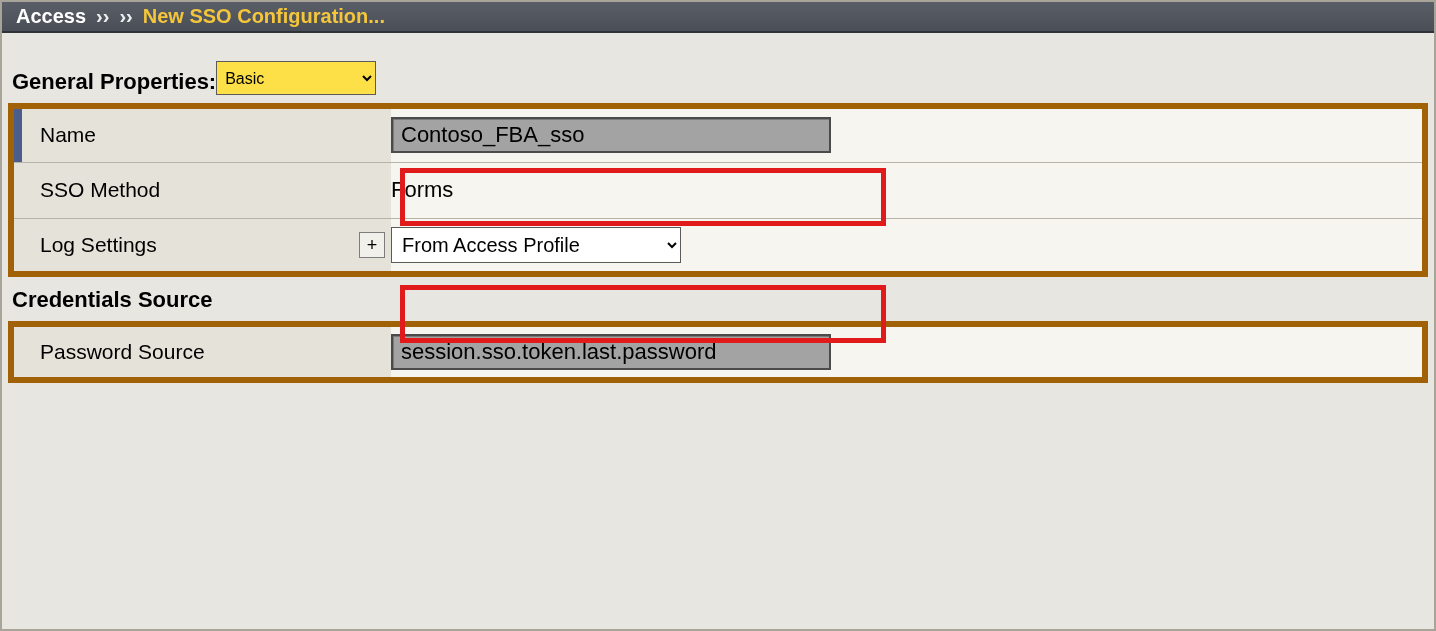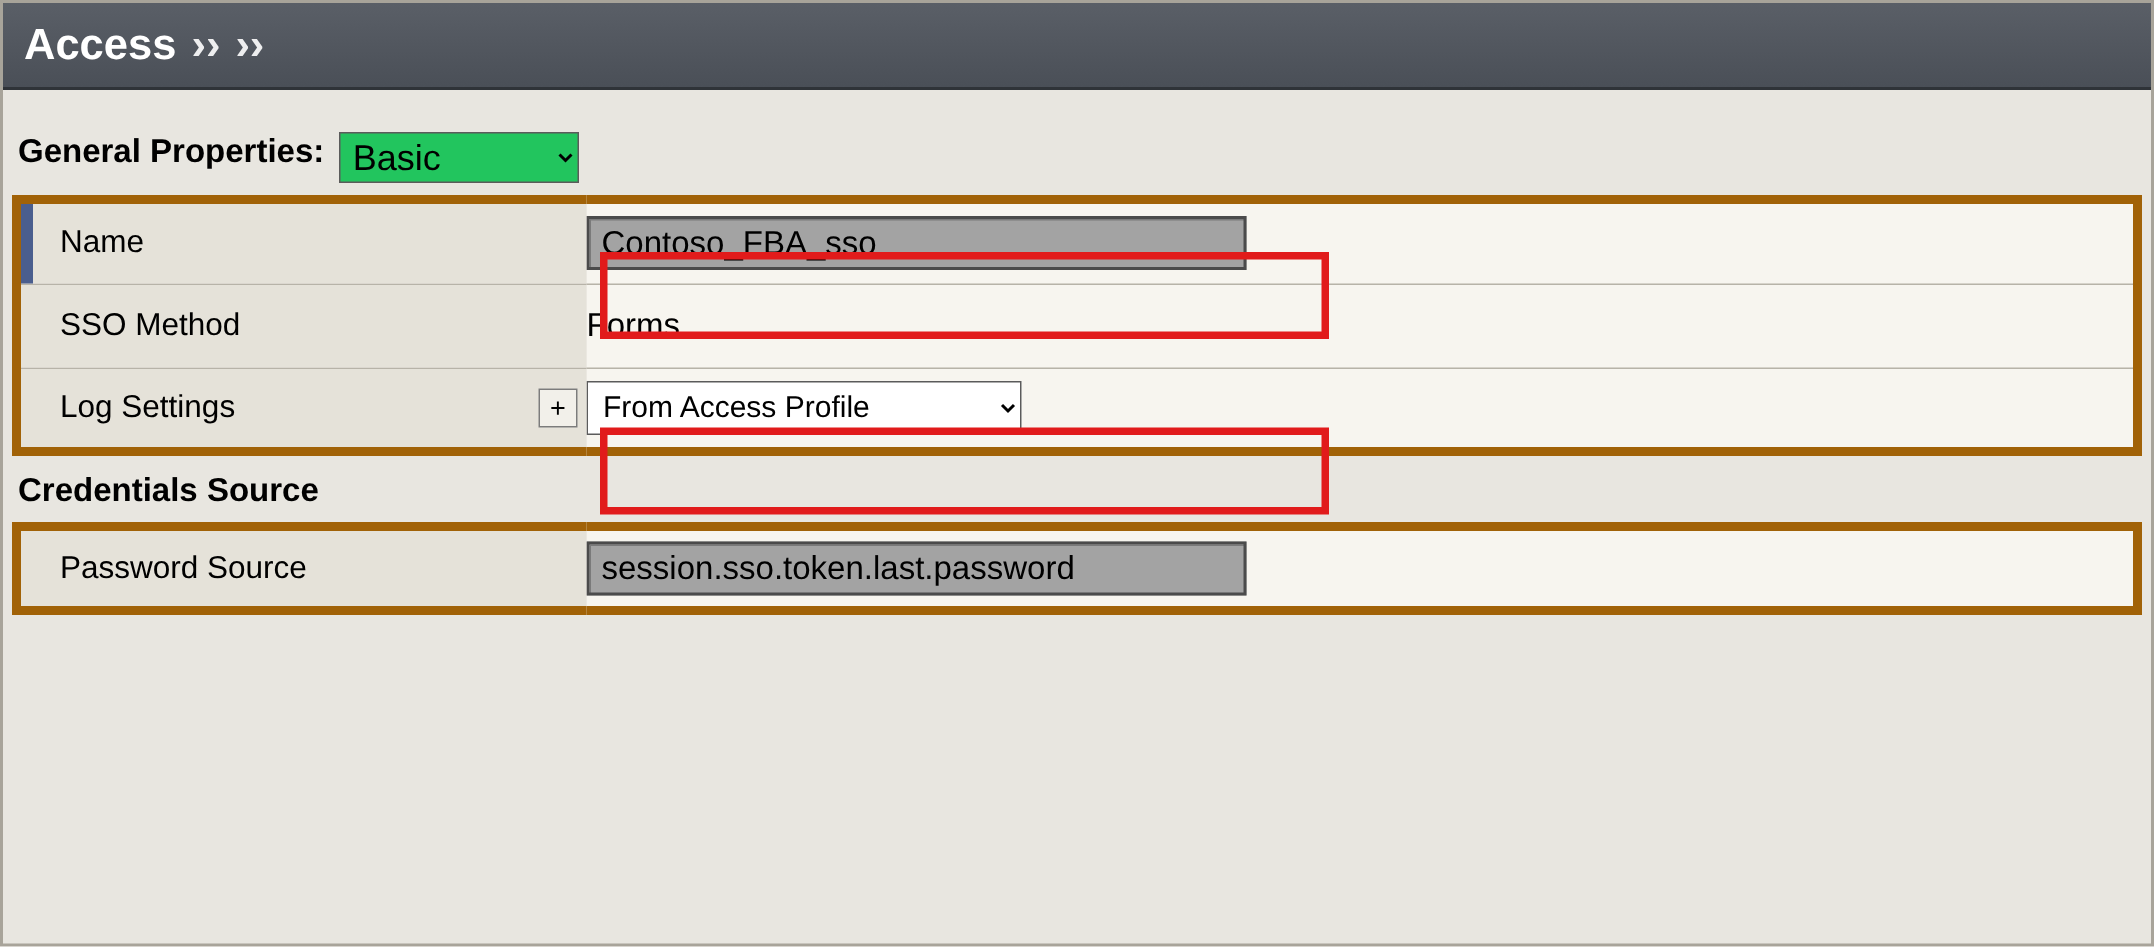--- a/index.html
+++ b/index.html
@@ -13,47 +13,46 @@
   .page {
     width: 1436px;
     height: 631px;
     background: #e8e6e0;
     border: 2px solid #a8a49a;
     position: relative;
   }
   .crumbbar {
     background: linear-gradient(#5a5f67, #4a4f57);
     color: #fff;
-    height: 58px;
+    height: 31px;
     border-bottom: 2px solid #2f3338;
     display: flex;
     align-items: center;
     padding: 0 14px;
     font-weight: bold;
-    font-size: 29px;
+    font-size: 20px;
     gap: 10px;
   }
   .crumbbar .sep { opacity: 0.9; }
   .crumbbar .current { color: #f5c63c; }
   .crumbbar a.crumb { color: #fff; text-decoration: none; }
 
   .content { padding: 18px 6px 10px 6px; }
 
   .section-title {
     font-weight: bold;
     font-size: 22px;
     padding: 10px 4px 8px 4px;
     display: flex;
-    align-items: flex-start;
-    gap: 10px;
+    align-items: flex-end;
   }
 
   select.basic-select {
-    font-size: 24px; height: 34px; min-width: 160px;
-    border: 1px solid #5b5b5b; background: #22c55e;
+    font-size: 16px; height: 34px; min-width: 160px;
+    border: 1px solid #5b5b5b; background: #fde047;
     padding: 1px 4px;
   }
 
   table.form {
     width: 100%;
     border-collapse: collapse;
     border: 6px solid #a16207;
   }
   table.form td {
     border-top: 1px solid #b7b3a8;
@@ -112,20 +111,21 @@
 </style>
 </head>
 <body>
 
 <div class="page">
 
   <div class="crumbbar">
     <a href="#" class="crumb">Access</a>
     <span class="sep">››</span>
     <span class="sep">››</span>
+    <span class="current">New SSO Configuration...</span>
   </div>
 
   <div class="content">
 
     <div class="section-title">
       <span>General Properties:</span>
       <select class="basic-select">
         <option>Basic</option>
       </select>
     </div>

